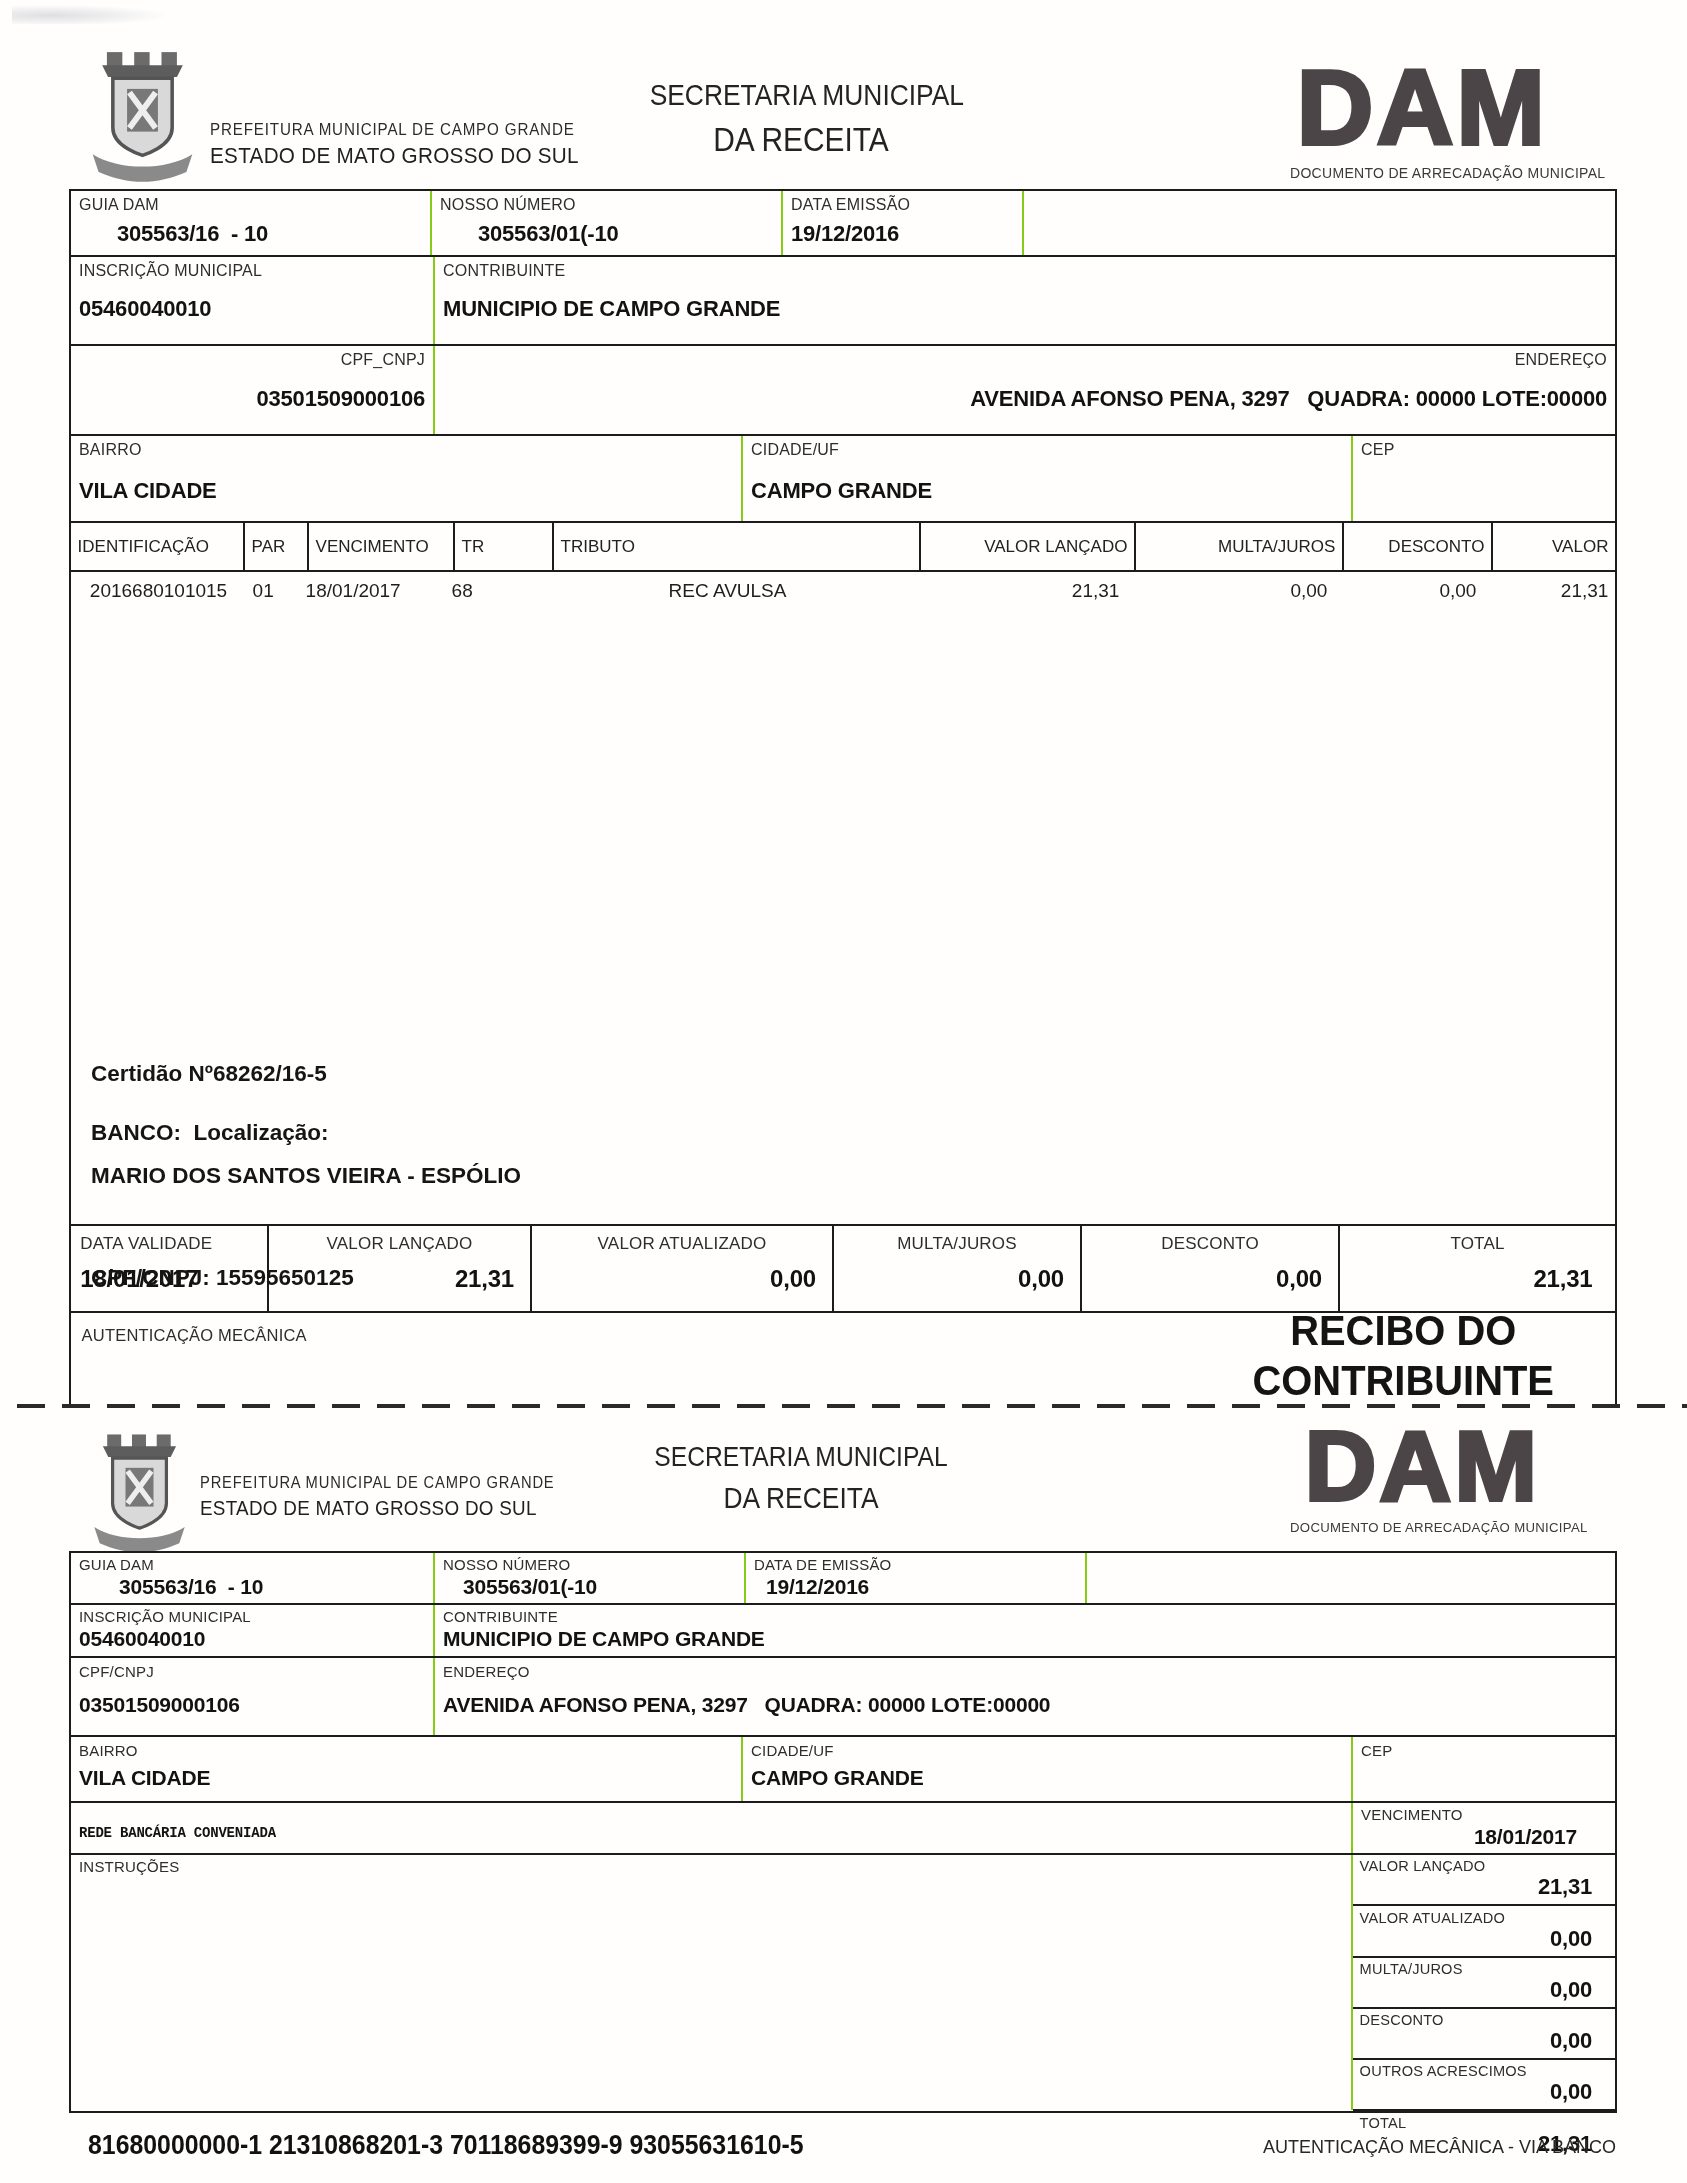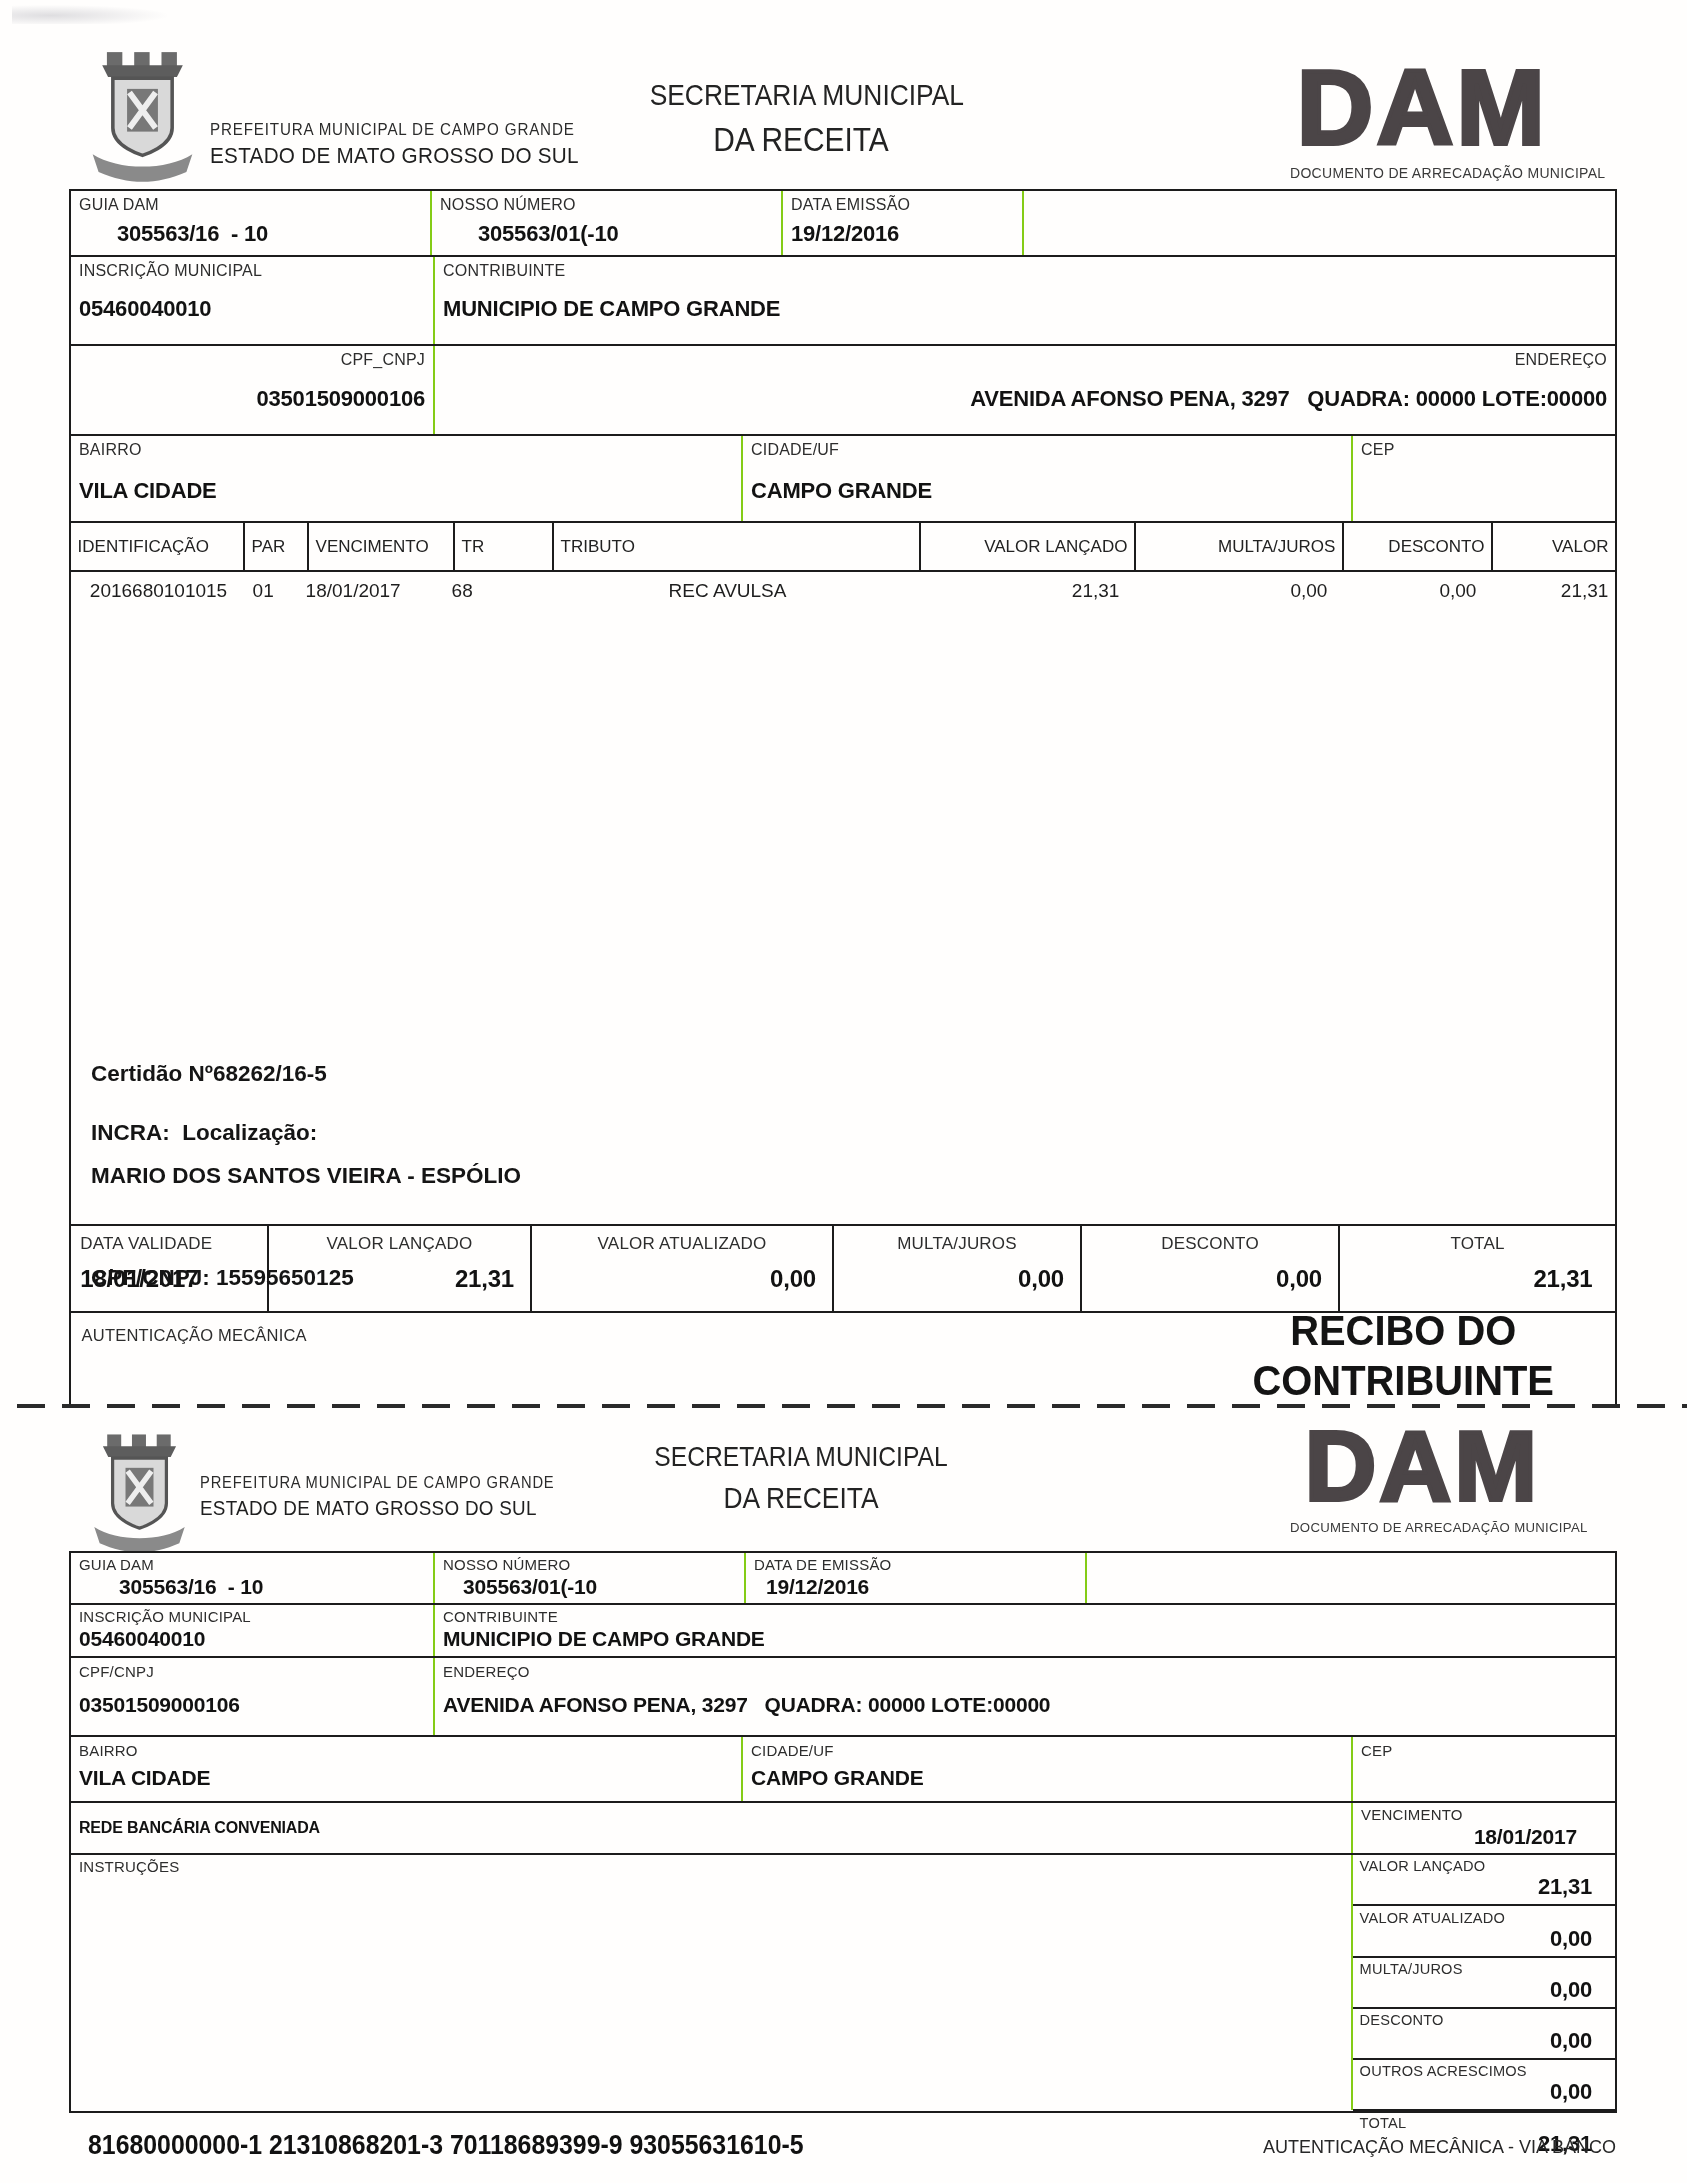--- a/index.html
+++ b/index.html
@@ -158,21 +158,21 @@
         <div class="td r" style="width:215px;">21,31</div>
         <div class="td r" style="width:208px;">0,00</div>
         <div class="td r" style="width:149px;">0,00</div>
         <div class="td r" style="flex:1;">21,31</div>
       </div>
       <div class="abs cert" style="left:20px;top:417px;">
         <div>Certidão Nº68262/16-5</div>
         <div>MARIO DOS SANTOS VIEIRA - ESPÓLIO</div>
         <div>CPF/CNPJ: 15595650125</div>
       </div>
-      <div class="abs cert" style="left:20px;top:544px;">INCRA:  Localização:</div>
+      <div class="abs cert" style="left:20px;top:544px;">BANCO:  Localização:</div>
     </div>
 
     <div class="row" style="height:89px;border-top:2.6px solid #1c1c1c;">
       <div class="tc b first" style="width:198px;">
         <div class="lbl">DATA VALIDADE</div>
         <div class="val">18/01/2017</div>
       </div>
       <div class="tc b" style="width:263px;">
         <div class="lbl">VALOR LANÇADO</div>
         <div class="val">21,31</div>
@@ -283,21 +283,21 @@
         <div class="val" style="font-size:21px;margin-top:6.6px;">CAMPO GRANDE</div>
       </div>
       <div class="cell grow">
         <div class="lbl" style="font-size:15px;">CEP</div>
         <div class="val"></div>
       </div>
     </div>
 
     <div class="row" style="height:52px;">
       <div class="cell b" style="width:1282px;padding:3.3px 8px;">
-        <div class="val" style="font-size:16px;margin-top:13px;">REDE BANCÁRIA CONVENIADA</div>
+        <div class="val" style="font-size:14px;margin-top:19px;font-family:Liberation Mono, monospace;">REDE BANCÁRIA CONVENIADA</div>
       </div>
       <div class="cell grow" style="padding:3.3px 8px;">
         <div class="lbl" style="font-size:15px;">VENCIMENTO</div>
         <div class="val" style="font-size:21px;margin-top:1.3px;text-align:right;padding-right:30px;">18/01/2017</div>
       </div>
     </div>
 
     <div class="row noline" style="height:255px;">
       <div class="cell b" style="width:1282px;padding:3.3px 8px;">
         <div class="lbl" style="font-size:15px;">INSTRUÇÕES</div>

